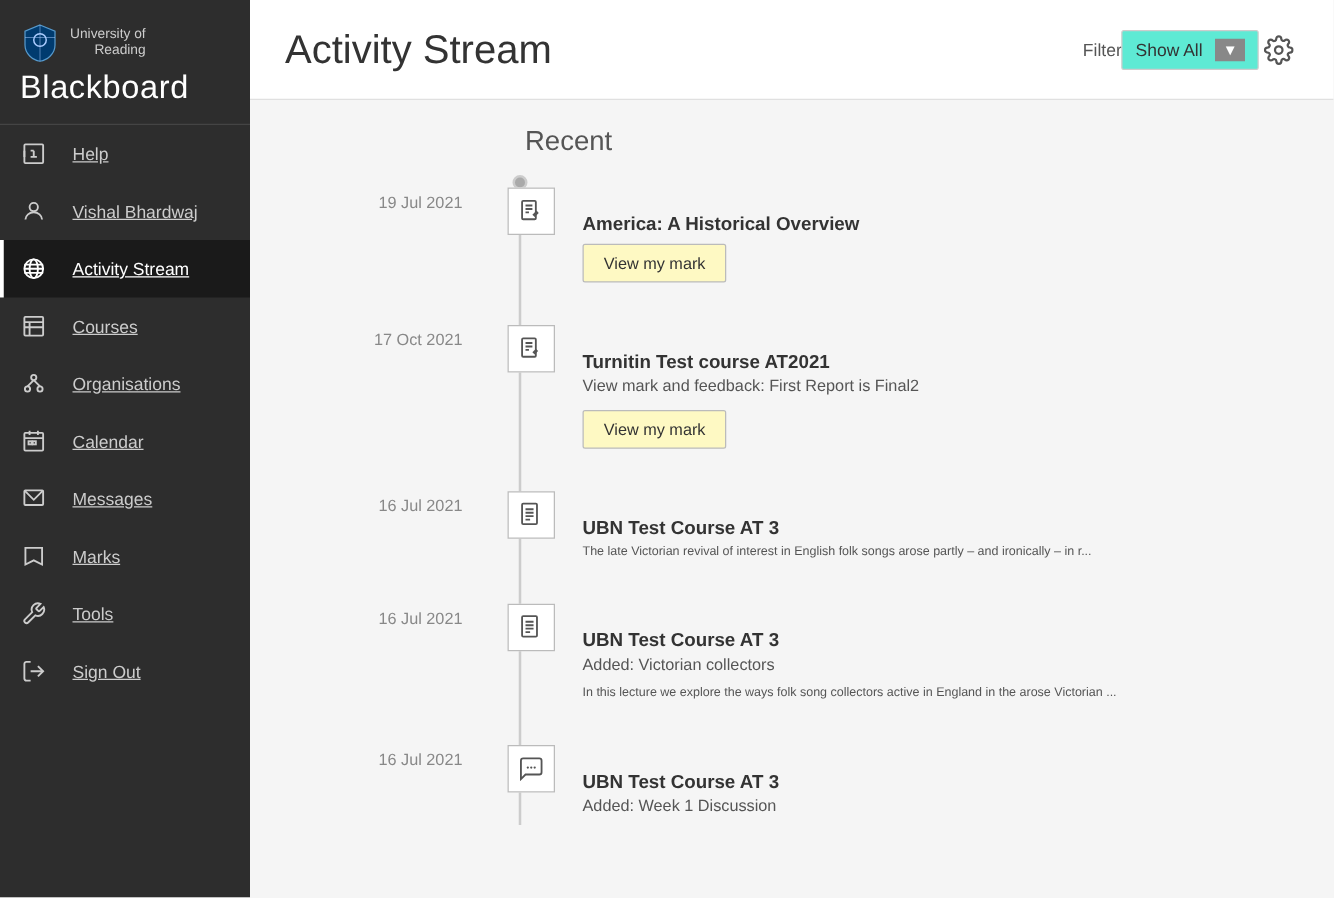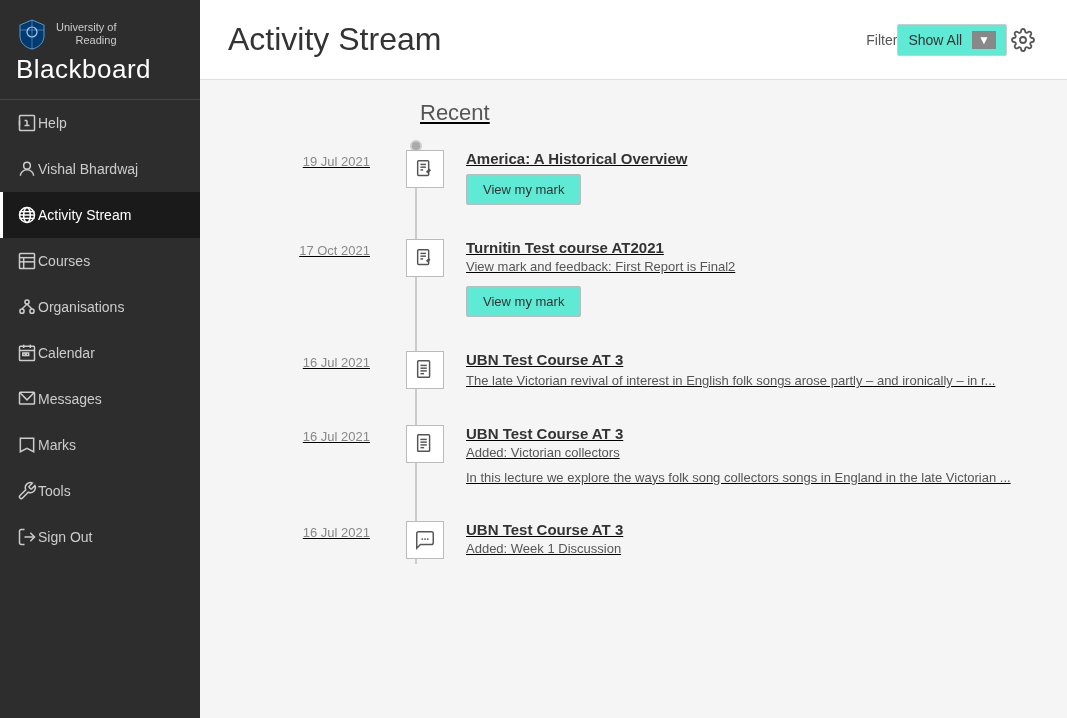--- a/index.html
+++ b/index.html
@@ -44,26 +44,27 @@
       font-size: 26px;
       font-weight: normal;
       color: #fff;
       letter-spacing: 0.5px;
       margin-top: 2px;
     }
 
     .nav-item {
       display: flex;
       align-items: center;
-      gap: 0;
+      gap: 20px;
       padding: 12px 16px;
       cursor: pointer;
       color: #ccc;
       font-size: 14px;
       transition: background 0.15s;
+      text-decoration: underline;
     }
 
     .nav-item.active {
       background: #1a1a1a;
       color: #fff;
       border-left: 3px solid #fff;
       padding-left: 13px;
     }
 
     .nav-icon {
@@ -156,21 +157,20 @@
       fill: none;
       stroke: currentColor;
       stroke-width: 1.8;
     }
 
     
     #content {
       flex: 1;
       overflow-y: auto;
       padding: 20px 0 28px 0;
-      text-decoration: underline;
     }
 
     #recent-label {
       font-size: 22px;
       font-weight: 300;
       color: #555;
       margin-left: 220px;
       margin-bottom: 20px;
     }
 
@@ -250,38 +250,39 @@
       flex: 1;
       padding-left: 16px;
       padding-top: 4px;
     }
 
     .activity-title {
       font-size: 15px;
       font-weight: bold;
       color: #333;
       margin-bottom: 3px;
+      margin-top: 21px;
     }
 
     .activity-subtitle {
       font-size: 13px;
       color: #555;
       margin-bottom: 8px;
     }
 
     .activity-desc {
-      font-size: 13px;
+      font-size: 10px;
       color: #555;
       line-height: 1.5;
     }
 
     .view-mark-btn {
       display: inline-block;
       padding: 7px 16px;
-      background: #5eead4;
+      background: #fef9c3;
       border: 1px solid #bbb;
       font-size: 13px;
       color: #333;
       cursor: pointer;
       border-radius: 2px;
       margin-top: 4px;
     }
 
     
     #content::-webkit-scrollbar { width: 6px; }
@@ -519,21 +520,21 @@
               <line x1="7" y1="7" x2="14" y2="7"></line>
               <line x1="7" y1="10" x2="14" y2="10"></line>
               <line x1="7" y1="13" x2="14" y2="13"></line>
               <line x1="7" y1="16" x2="11" y2="16"></line>
             </svg>
           </div>
         </div>
         <div class="activity-body">
           <div class="activity-title">UBN Test Course AT 3</div>
           <div class="activity-subtitle">Added: Victorian collectors</div>
-          <div class="activity-desc">In this lecture we explore the ways folk song collectors songs in England in the late Victorian ...</div>
+          <div class="activity-desc">In this lecture we explore the ways folk song collectors active in England in the arose Victorian ...</div>
         </div>
       </div>
 
       <div class="activity-item">
         <div class="activity-date">16 Jul 2021</div>
         <div class="activity-icon-wrap">
           <div class="activity-icon-box">
             <svg viewBox="0 0 24 24">
               <path d="M21 15a2 2 0 0 1-2 2H7l-4 4V5a2 2 0 0 1 2-2h14a2 2 0 0 1 2 2z"></path>
               <circle cx="9" cy="11" r="1" fill="#555" stroke="none"></circle>

